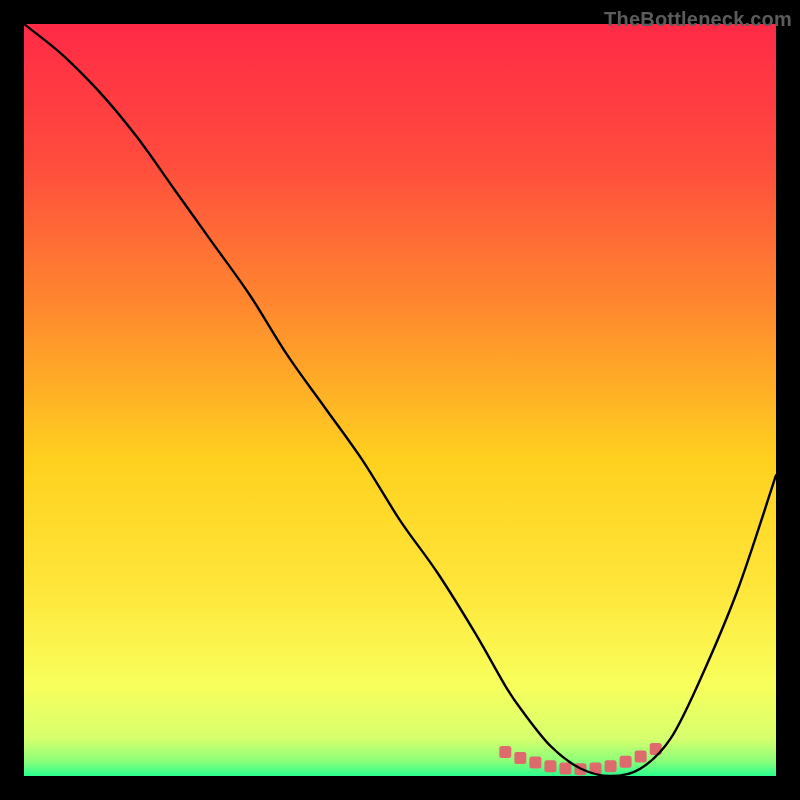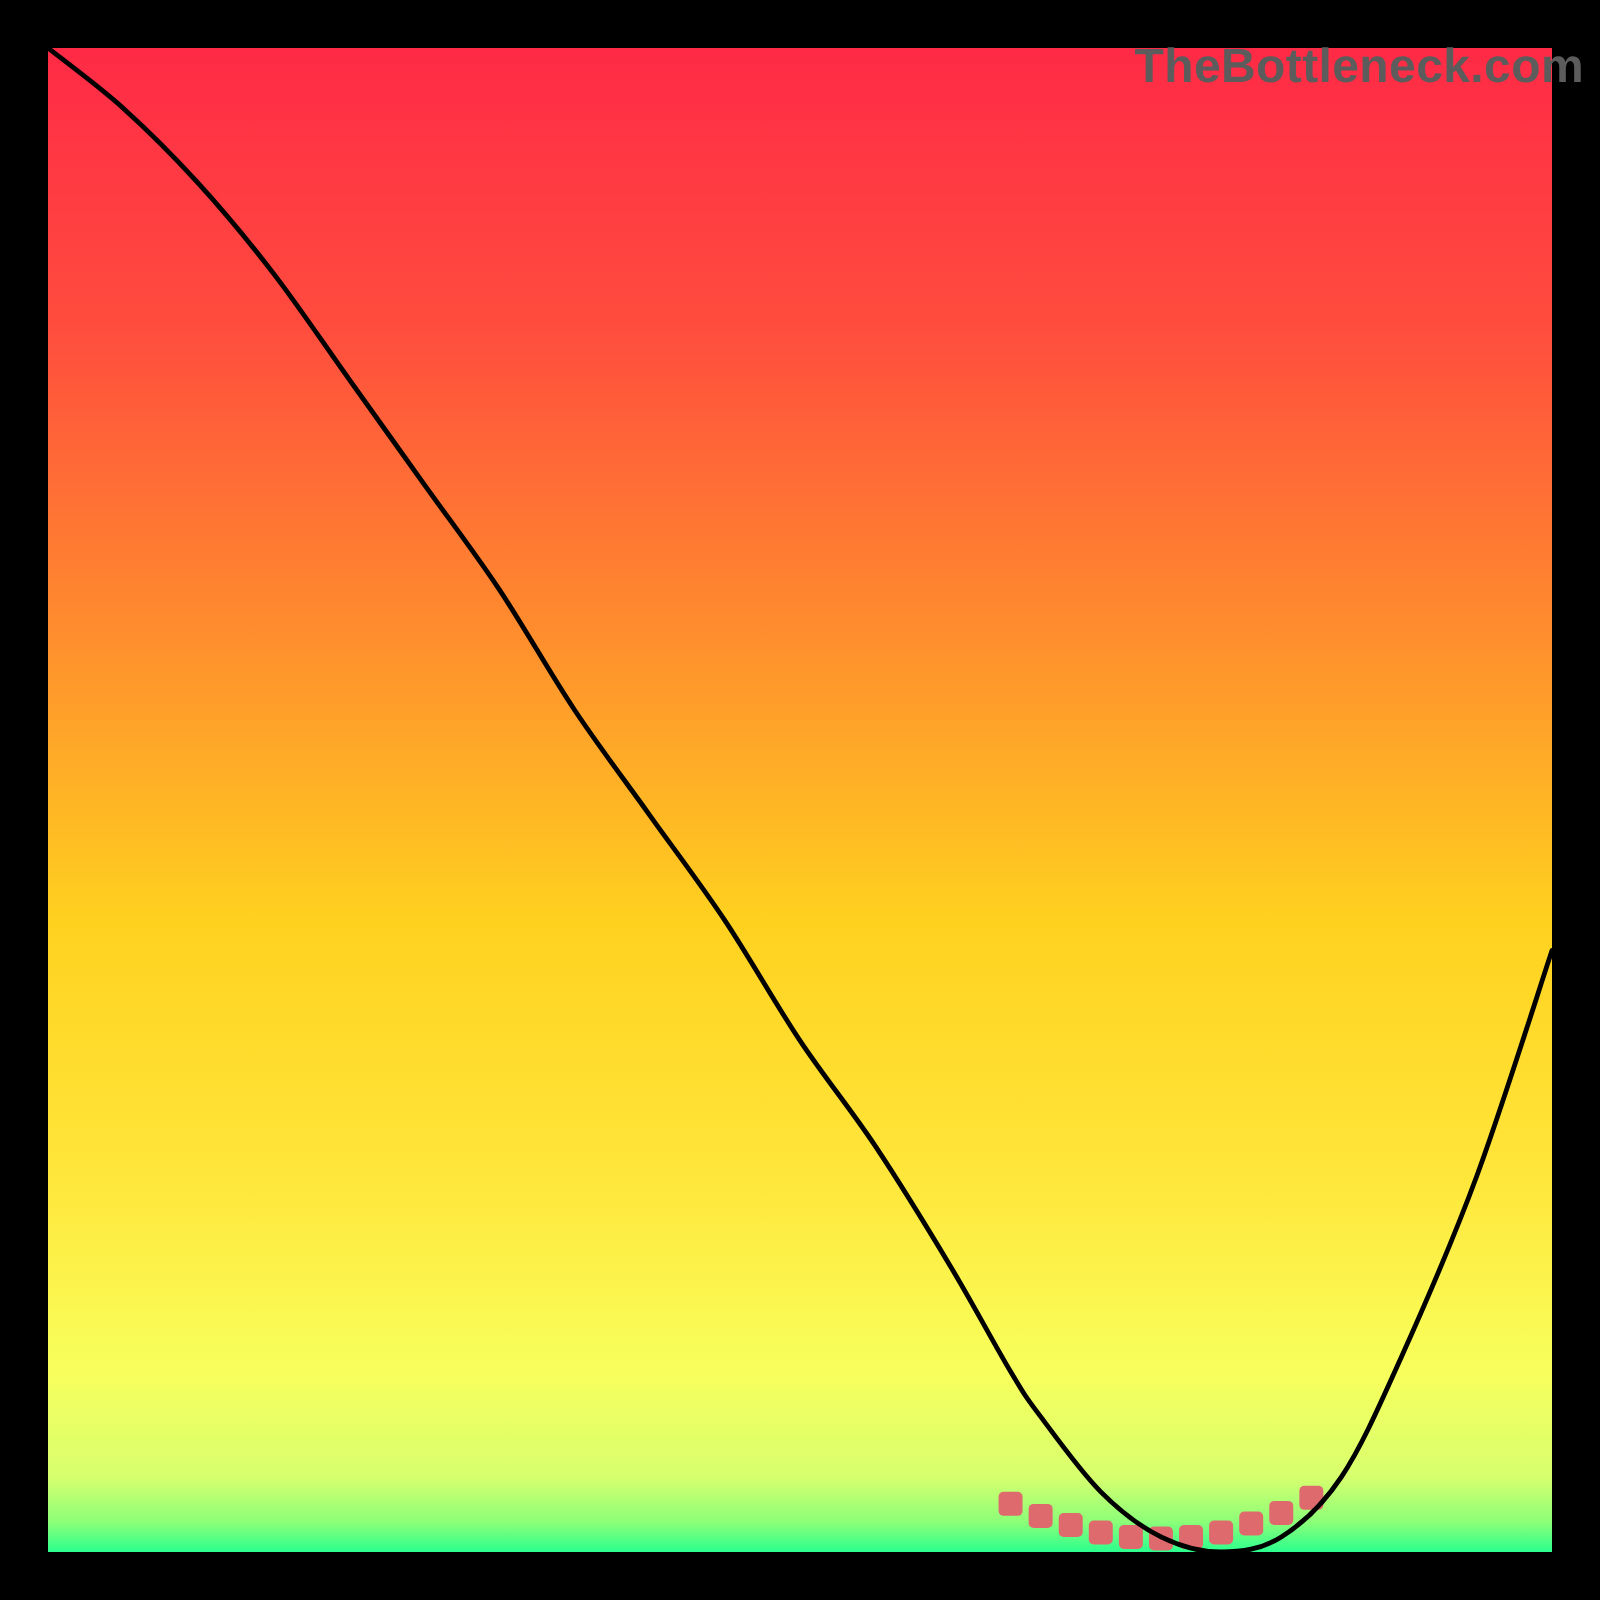--- a/index.html
+++ b/index.html
@@ -13,24 +13,24 @@
   }
   .plot-area {
     position: absolute;
     left: 24px;
     top: 24px;
     width: 752px;
     height: 752px;
   }
   .watermark {
     position: absolute;
-    top: 20px;
+    top: 8px;
     right: 8px;
     color: #5c5c5c;
-    font-size: 24px;
+    font-size: 20px;
     font-weight: 600;
     letter-spacing: 0.2px;
     user-select: none;
   }
   svg {
     display: block;
   }
 </style>
 </head>
 <body>

